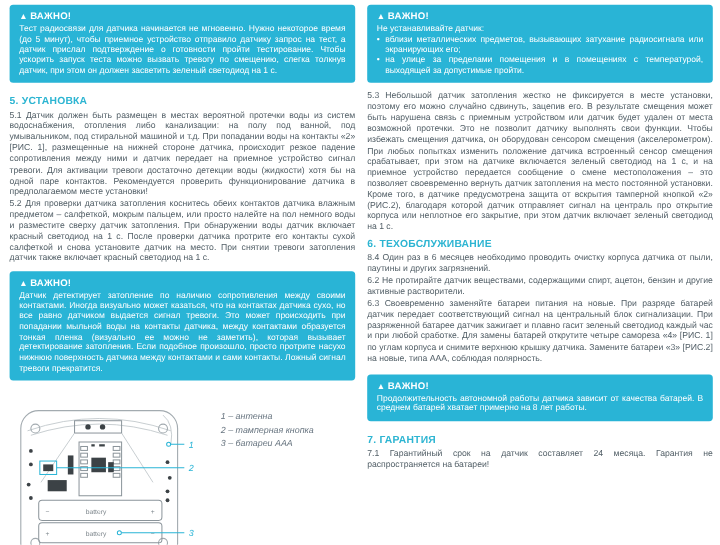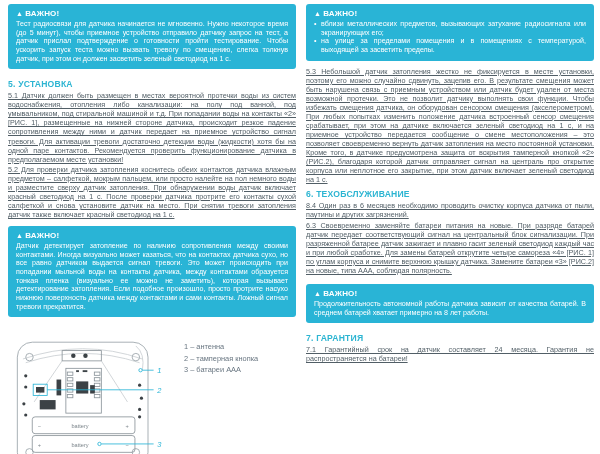--- a/index.html
+++ b/index.html
@@ -13,26 +13,26 @@
     padding:5px 8px 6px 8px; margin-bottom:6px;
   }
   .warn-title { font-weight:bold; font-size:8px; margin-bottom:2px; letter-spacing:.2px; }
   .warn-title .tri { font-size:7px; margin-right:2px; }
   .warnbox p, .warnbox ul { font-size:7.1px; line-height:1.22; text-align:justify; font-weight:normal; }
   .warnbox ul { list-style:none; }
   .warnbox li { padding-left:7px; position:relative; }
   .warnbox li::before { content:"•"; position:absolute; left:0; top:0; }
 
   h2.sec { color:#2db5d2; font-size:8.6px; font-weight:bold; margin:4px 0 2px 0; letter-spacing:.2px; }
-  p.body { font-size:7.2px; line-height:1.26; text-align:justify; margin-bottom:1px;text-decoration:underline; }
+  p.body { font-size:7.2px; line-height:1.26; text-align:justify; margin-bottom:1px; }
 
   .figure { display:flex; margin-top:8px; flex:1; }
   .figure svg { flex:0 0 168px; }
   .fig-right { flex:1; display:flex; flex-direction:column; justify-content:space-between; padding:10px 0 6px 8px; }
-  .legend { font-size:7.4px; color:#687580; line-height:1.55; }
+  .legend { font-style:italic; font-size:7.4px; color:#687580; line-height:1.55; }
 
   .dev-line { fill:none; stroke:#a3abb0; stroke-width:1; }
   .dev-thin { fill:none; stroke:#c2c8cc; stroke-width:0.8; }
   .pcb-line { fill:none; stroke:#8b949a; stroke-width:0.9; }
   .dark { fill:#3c4246; }
   .cyan-line { stroke:#29b4d6; stroke-width:0.9; fill:none; }
   .cyan-num { fill:#29b4d6; font-size:8px; font-style:italic; }
   .batt-text { fill:#7d868c; font-size:6px; }
 </style>
 </head>
@@ -147,30 +147,32 @@
       </div>
     </div>
   </div>
 
   <div class="col">
 
     <div class="warnbox">
       <div class="warn-title">
         <span class="tri">▲</span><span>ВАЖНО!</span>
       </div>
+      <p>Не устанавливайте датчик:</p>
       <ul>
         <li>вблизи металлических предметов, вызывающих затухание радиосигнала или экранирующих его;</li>
-        <li>на улице за пределами помещения и в помещениях с температурой, выходящей за засветить пределы.</li>
+        <li>на улице за пределами помещения и в помещениях с температурой, выходящей за допустимые пройти.</li>
       </ul>
     </div>
 
     <p class="body">5.3 Небольшой датчик затопления жестко не фиксируется в месте установки, поэтому его можно случайно сдвинуть, зацепив его. В результате смещения может быть нарушена связь с приемным устройством или датчик будет удален от места возможной протечки. Это не позволит датчику выполнять свои функции. Чтобы избежать смещения датчика, он оборудован сенсором смещения (акселерометром). При любых попытках изменить положение датчика встроенный сенсор смещения срабатывает, при этом на датчике включается зеленый светодиод на 1 с, и на приемное устройство передается сообщение о смене местоположения – это позволяет своевременно вернуть датчик затопления на место постоянной установки. Кроме того, в датчике предусмотрена защита от вскрытия тамперной кнопкой «2» (РИС.2), благодаря которой датчик отправляет сигнал на централь про открытие корпуса или неплотное его закрытие, при этом датчик включает зеленый светодиод на 1 с.</p>
 
     <h2 class="sec">6. ТЕХОБСЛУЖИВАНИЕ</h2>
     <p class="body">8.4 Один раз в 6 месяцев необходимо проводить очистку корпуса датчика от пыли, паутины и других загрязнений.</p>
+    <p class="body">6.2 Не протирайте датчик веществами, содержащими спирт, ацетон, бензин и другие активные растворители.</p>
     <p class="body">6.3 Своевременно заменяйте батареи питания на новые. При разряде батарей датчик передает соответствующий сигнал на центральный блок сигнализации. При разряженной батарее датчик зажигает и плавно гасит зеленый светодиод каждый час и при любой сработке. Для замены батарей открутите четыре самореза «4» [РИС. 1] по углам корпуса и снимите верхнюю крышку датчика. Замените батареи «3» [РИС.2] на новые, типа AAA, соблюдая полярность.</p>
 
     <div class="warnbox" style="margin-top:8px;">
       <div class="warn-title">
         <span class="tri">▲</span><span>ВАЖНО!</span>
       </div>
       <p>Продолжительность автономной работы датчика зависит от качества батарей. В среднем батарей хватает примерно на 8 лет работы.</p>
     </div>
 
     <h2 class="sec">7. ГАРАНТИЯ</h2>

